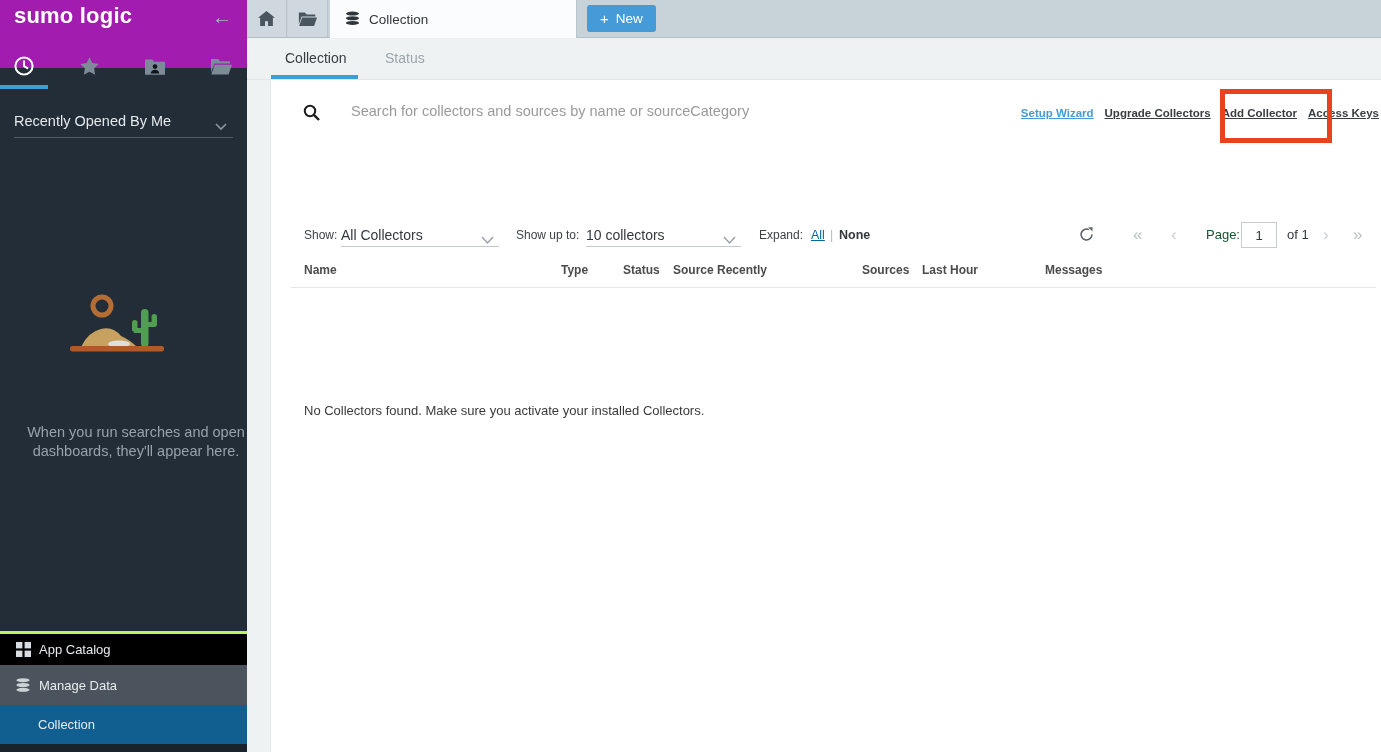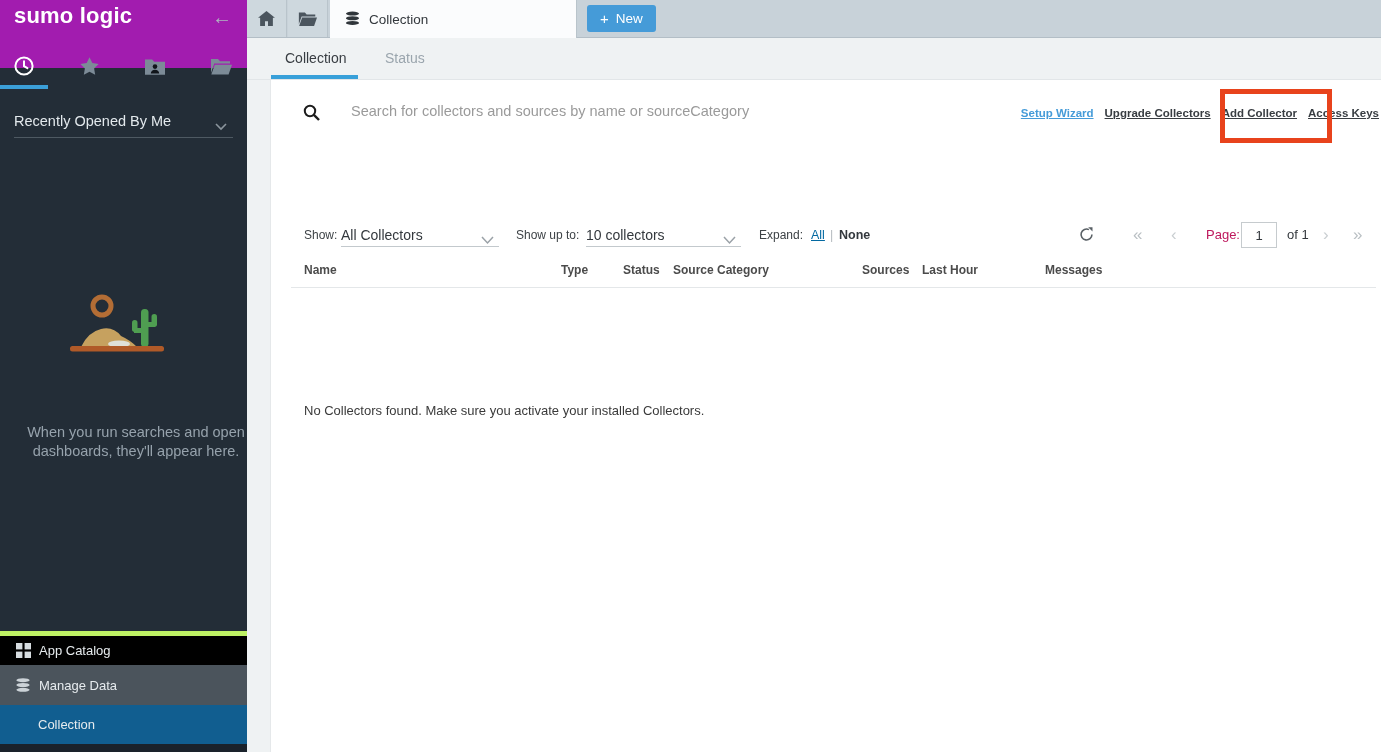--- a/index.html
+++ b/index.html
@@ -18,21 +18,21 @@
   .recent-dd .dd-label { position:absolute; left:0; top:5px; }
   .recent-dd .dd-chevron { position:absolute; right:6px; top:10px; }
 
   .illustration { position:absolute; left:68px; top:289px; }
   .empty-title { position:absolute; left:0; top:382px; width:247px; text-align:center; color:#7e8b95; font-size:26px; font-weight:400; }
   .empty-sub { position:absolute; left:0; top:423px; width:247px; text-align:center; color:#96a2ac; font-size:14.5px; line-height:19px;padding-left:25px; }
 
   .menu-item { position:absolute; left:0; width:247px; display:flex; align-items:center; cursor:pointer; color:#e6ebee; font-size:13px; }
   .mi-icon { width:16px; margin-left:15px; display:flex; align-items:center; justify-content:center; }
   .mi-label { margin-left:8px; }
-  #mi-app { top:631px; height:34px; background:#000; border-top:5px solid #bef264; }
+  #mi-app { top:631px; height:34px; background:#000; border-top:3px solid #bef264; }
   #mi-manage { top:665px; height:40px; background:#4b545c; }
   #mi-collection { top:705px; height:39px; background:#115e90; }
   #mi-collection .mi-label { margin-left:38px; }
   .menu-strip { position:absolute; left:0; top:744px; width:247px; height:8px; background:#1a222b; }
 
   
   .main { position:absolute; left:247px; top:0; width:1134px; height:752px; background:#eff2f3; }
 
   .topbar { position:absolute; left:0; top:0; width:1134px; height:38px; background:#c8d2d9; border-bottom:1px solid #b3bec6; }
   .tb-btn { position:absolute; top:0; width:40px; height:37px; border-right:1px solid #b9c4cb; display:flex; align-items:center; justify-content:center; background:#ced8de; cursor:pointer; }
@@ -67,21 +67,21 @@
   .dd-value { font-size:14px; color:#33383d; cursor:pointer; }
   .dd-line { position:absolute; top:27px; height:1px; background:#c3c9cd; }
   .f-chev { position:absolute; top:12px; cursor:pointer; }
   .expand-all { font-size:12.5px; color:#0369a1; text-decoration:underline; cursor:pointer; }
   .expand-sep { font-size:12.5px; color:#b6bcc0; }
   .expand-none { font-size:12.5px; color:#33383d; font-weight:bold; }
   .refresh-btn { position:absolute; left:808px; top:8px; cursor:pointer; }
   .pg-chev { font-size:17px; cursor:default; }
   .pg-first, .pg-last { color:#b9bfc3; }
   .pg-prev, .pg-next { color:#c9ced1; }
-  .pg-label { font-size:13px; color:#be185d; }
+  .pg-label { font-size:13px; color:#14532d; }
   .pg-input { position:absolute; left:970px; top:3px; width:36px; height:26px; border:1px solid #c6cbce; text-align:center; font-size:13px; font-family:inherit; color:#33383d; }
   .pg-of { font-size:13px; color:#33383d; }
 
   .thead { position:absolute; left:0; top:183px; width:1111px; height:24px;padding-left:32px; }
   .th { position:absolute; top:0; font-size:12px; font-weight:bold; color:#4b4b4b; white-space:nowrap; }
   .thead-line { position:absolute; left:20px; right:6px; top:24px; height:1px; background:#e4e7e9; }
 
   .empty-msg { position:absolute; left:33px; top:140px; font-size:13px; color:#3a3a3a; }
 </style>
 </head>
@@ -265,21 +265,21 @@
         <input class="pg-input" value="1" style="">
         <span class="fr pg-of" style="left:1016px;">of 1</span>
         <span class="fr pg-chev pg-next" style="left:1052px;">›</span>
         <span class="fr pg-chev pg-last" style="left:1082px;">»</span>
       </div>
 
       <div class="thead">
         <span class="th" style="left:33px;">Name</span>
         <span class="th" style="left:290px;">Type</span>
         <span class="th" style="left:352px;">Status</span>
-        <span class="th" style="left:402px;">Source Category</span>
+        <span class="th" style="left:402px;">Source Recently</span>
         <span class="th" style="left:591px;">Sources</span>
         <span class="th" style="left:651px;">Last Hour</span>
         <span class="th" style="left:774px;">Messages</span>
         <span class="thead-line"></span>
         <div class="empty-msg">No Collectors found. Make sure you activate your installed Collectors.</div>
       </div>
 
     </div>
   </div>
 </div>

